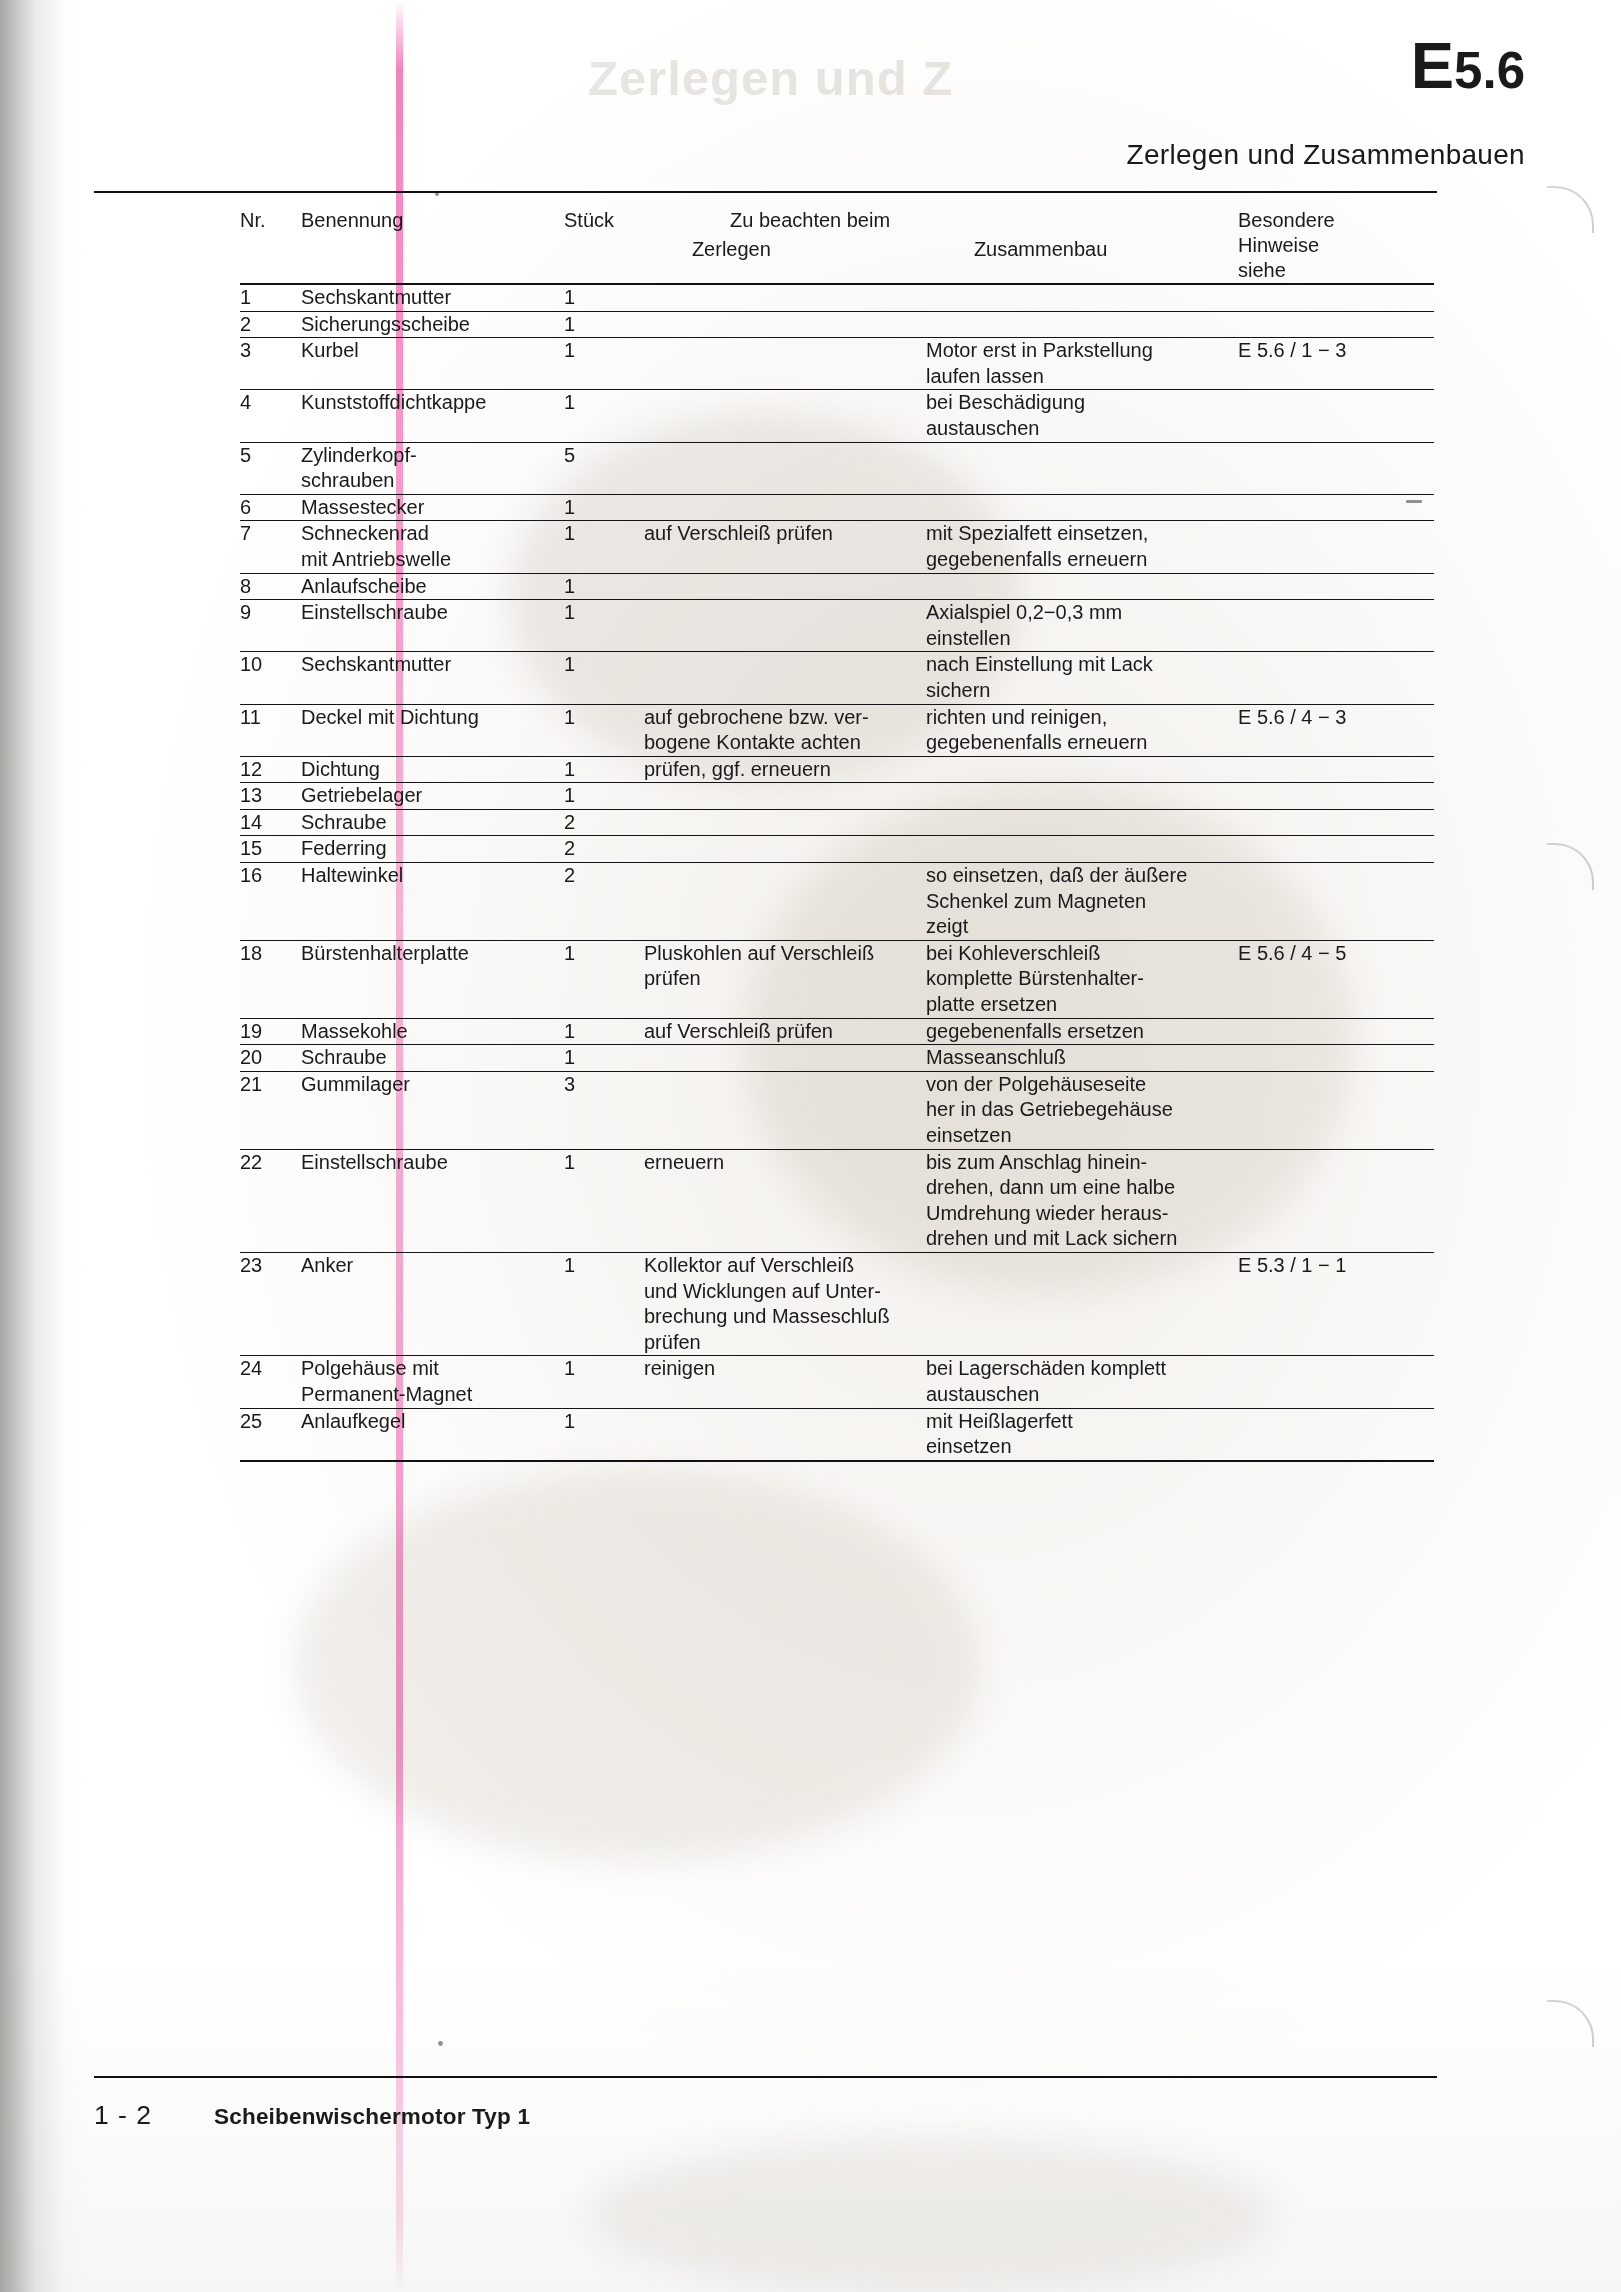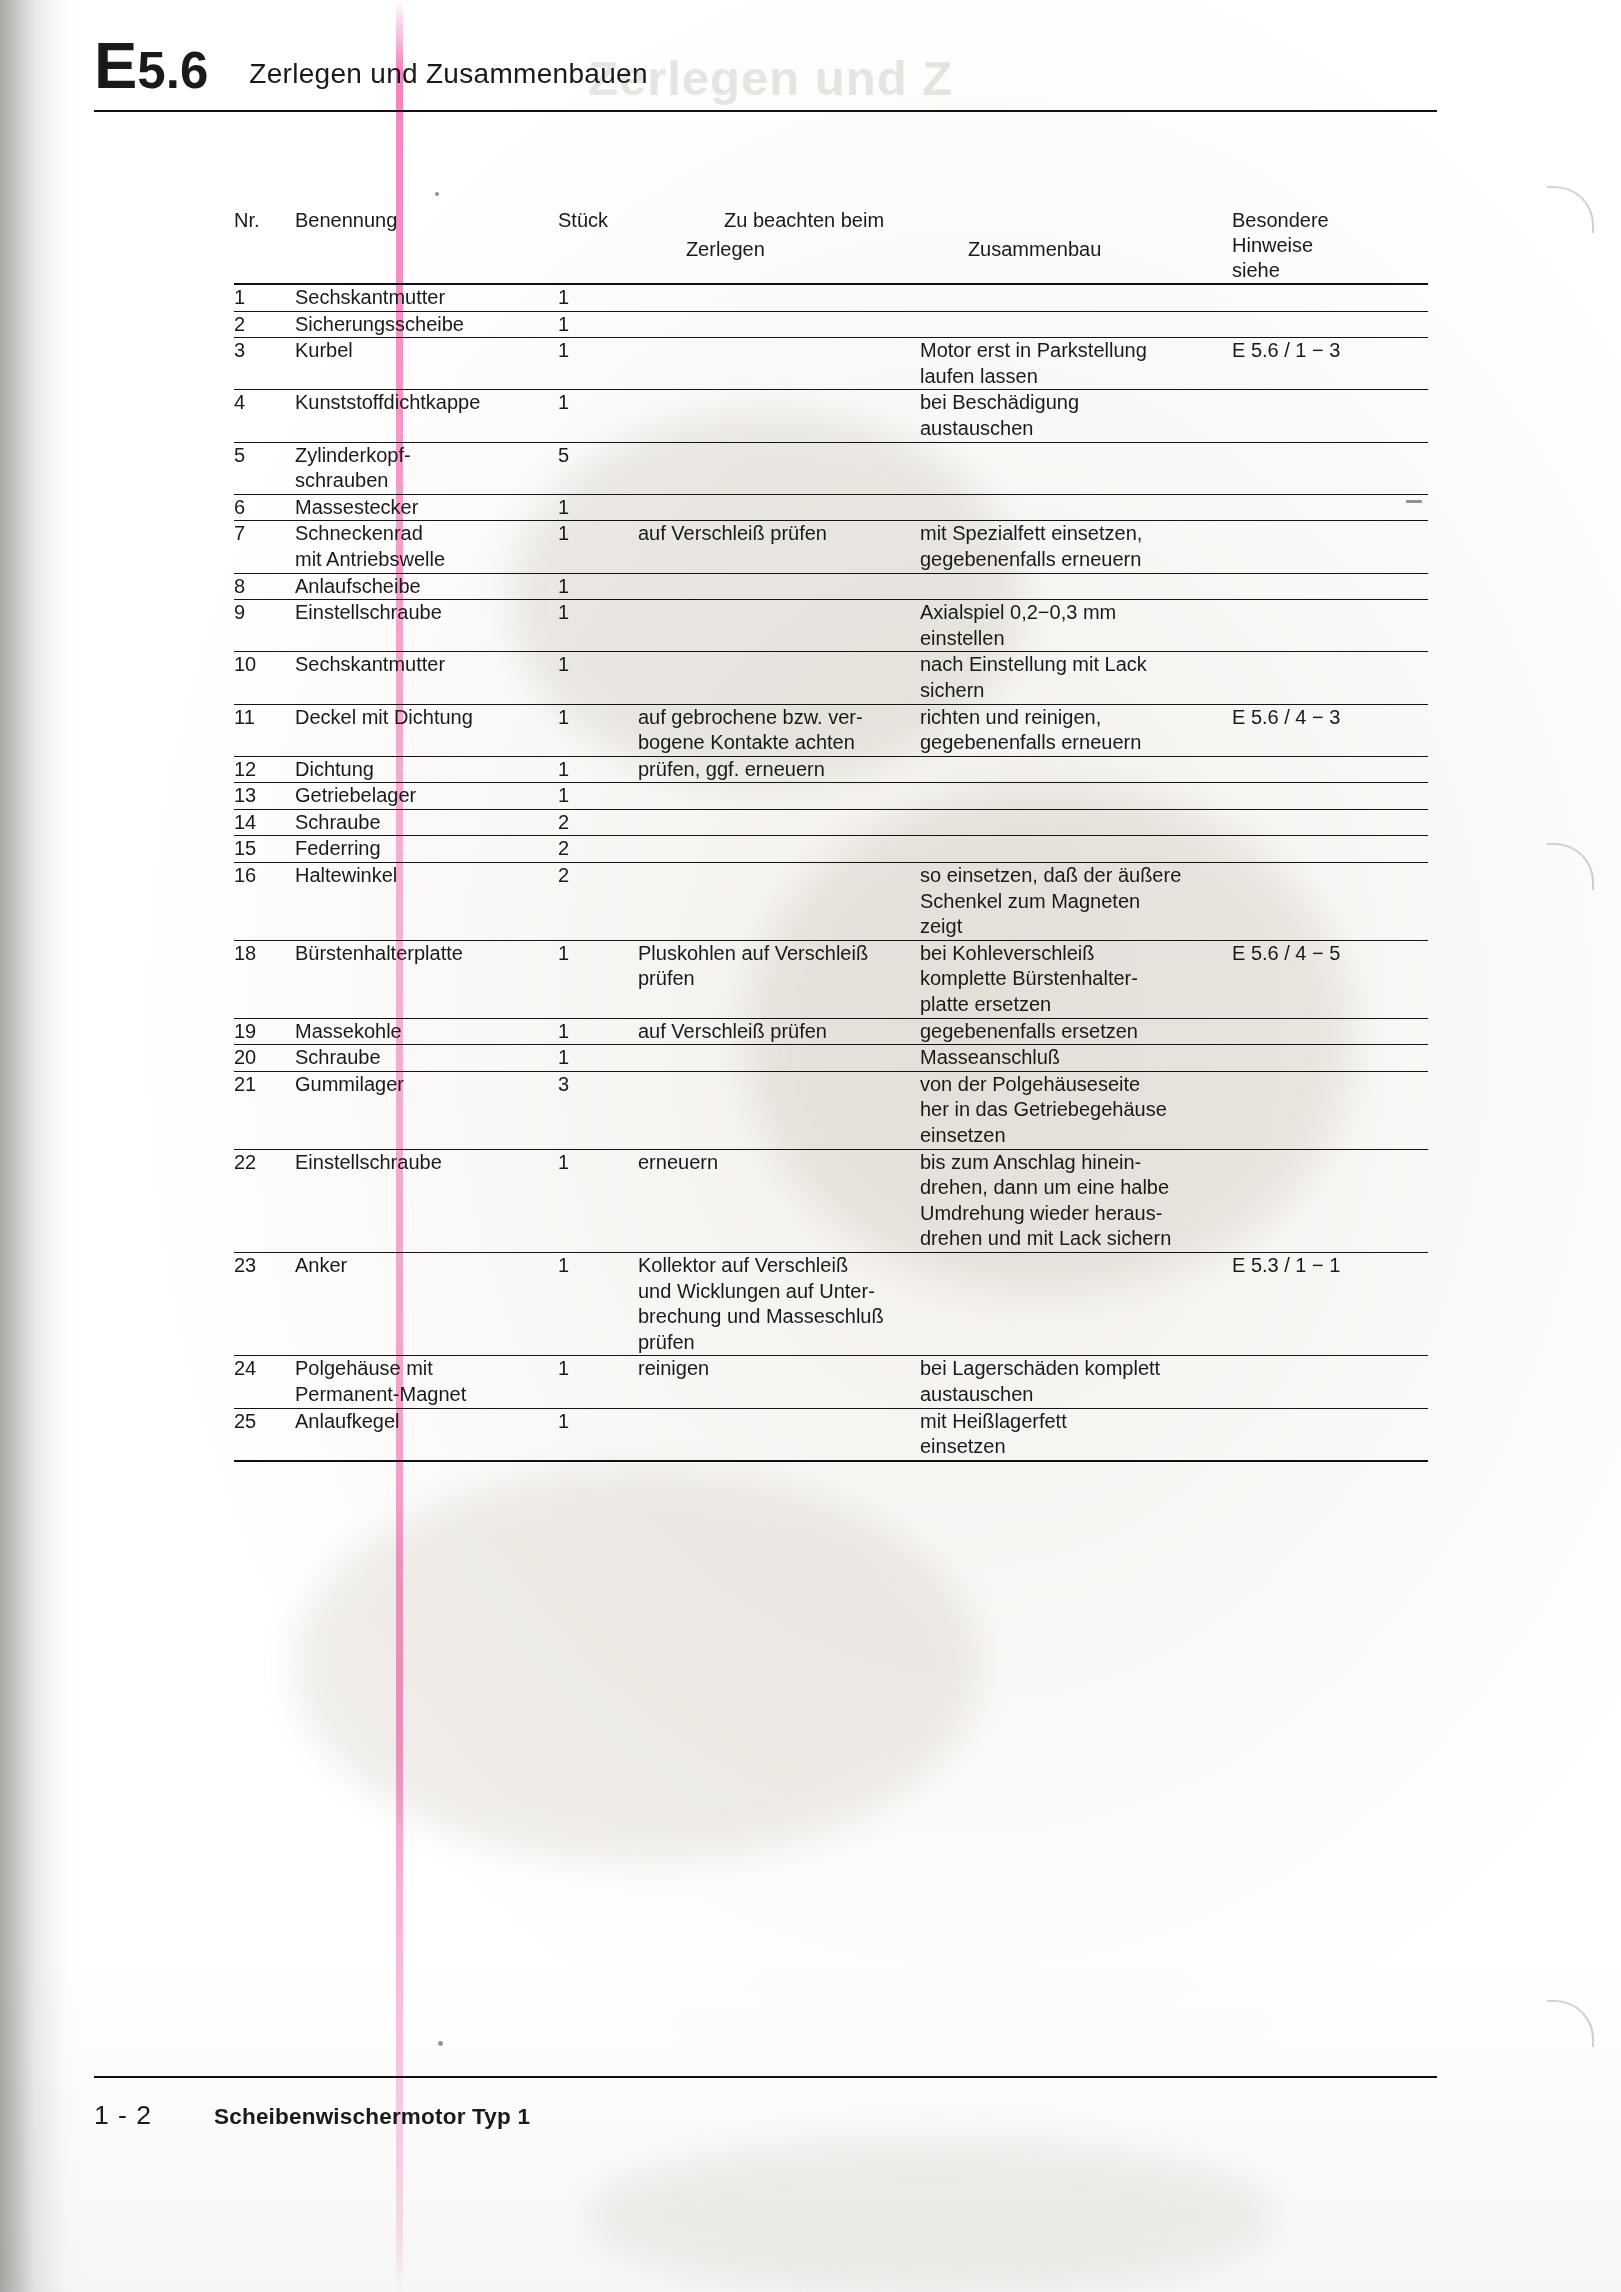--- a/index.html
+++ b/index.html
@@ -61,20 +61,21 @@
   .header {
     position: absolute;
     left: 94px;
     top: 33px;
     width: 1431px;
   }
   .header-row {
     display: flex;
     align-items: flex-end;
     gap: 41px;
+    flex-direction: column;
   }
   .chapter-code {
     font-size: 51px;
     font-weight: bold;
     letter-spacing: 0px;
     line-height: 1;
     white-space: nowrap;
   }
   .chapter-code .big {
     font-size: 65px;
@@ -97,21 +98,21 @@
     font-weight: bold;
     color: rgba(150,140,125,0.22);
     letter-spacing: 1px;
     pointer-events: none;
     white-space: nowrap;
   }
 
   
   .table-wrap {
     position: absolute;
-    left: 234px;
+    left: 240px;
     top: 208px;
     width: 1194px;
   }
   table.parts {
     width: 100%;
     border-collapse: collapse;
     font-size: 20px;
     line-height: 1.28;
   }
   table.parts th, table.parts td {

